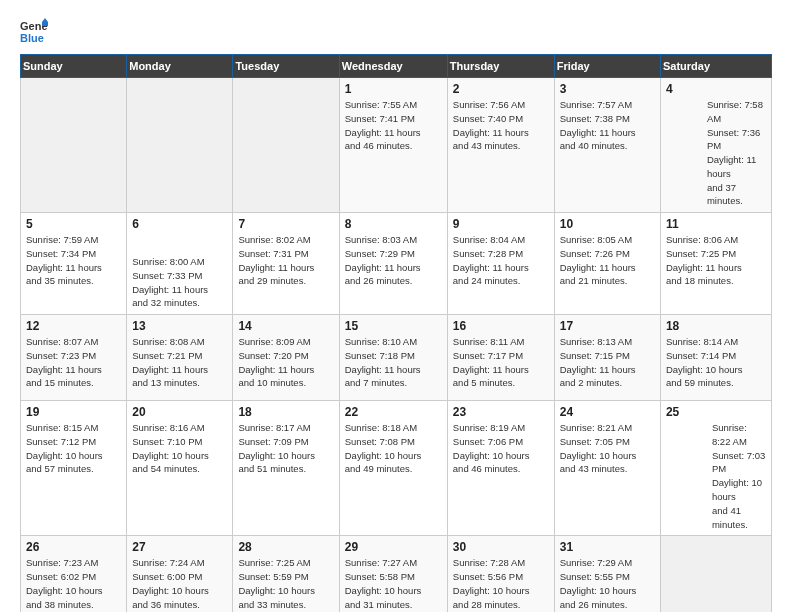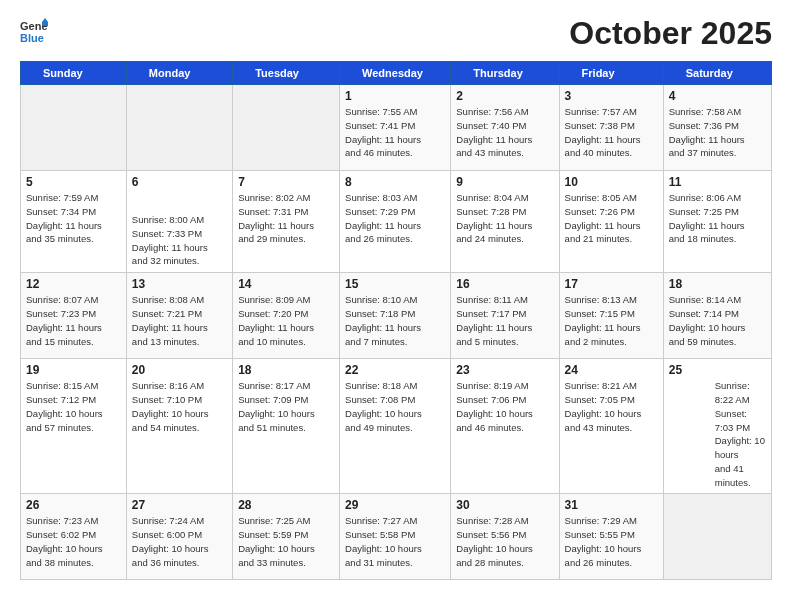--- a/index.html
+++ b/index.html
@@ -42,24 +42,24 @@
     .location {
       font-size: 14px;
       color: #444;
     }
     .calendar {
       width: 100%;
       border-collapse: collapse;
       font-size: 10px;
     }
     .calendar th {
-      background: #1d4ed8;
+      background: #404040;
       color: #fff;
       text-align: left;
-      padding: 5px 22px;
+      padding: 5px 2px;
       font-size: 11px;
       font-weight: bold;
       border: 1px solid #1a5fa0;
     }
     .calendar td {
       border: 1px solid #ccc;
       vertical-align: top;
       padding: 4px 5px;
       width: 113px;
       height: 86px;
@@ -94,21 +94,20 @@
   <div class="header">
     <div class="logo">
       <svg class="logo-icon" viewBox="0 0 28 28">
         <text x="0" y="14" font-size="11" font-weight="bold" fill="#333">General</text>
         <text x="0" y="26" font-size="11" font-weight="bold" fill="#2277cc">Blue</text>
         <polygon points="22,6 28,6 25,2" fill="#2277cc"></polygon>
         <polygon points="22,10 28,10 28,6 22,6" fill="#2277cc"></polygon>
       </svg>
     </div>
     <div class="title-block">
-      <div class="month-title">October 2025</div>
     </div>
   </div>
 
   <table class="calendar">
     <thead>
       <tr>
       <th>Sunday</th>
           <th>Monday</th>
           <th>Tuesday</th>
           <th>Wednesday</th>
@@ -138,21 +137,21 @@
           </td>
           <td>
             <span class="day-num">3</span>
             <div class="day-info" style="white-space: pre-line;">Sunrise: 7:57 AM
 Sunset: 7:38 PM
 Daylight: 11 hours
 and 40 minutes.</div>
           </td>
           <td>
             <span class="day-num">4</span>
-            <div class="day-info" style="white-space: pre-line;">Sunrise: 7:58 AM
+            <div class="day-info" style="white-space: pre-line; margin-left: 41px;">Sunrise: 7:58 AM
 Sunset: 7:36 PM
 Daylight: 11 hours
 and 37 minutes.</div>
           </td>
         </tr>
         <tr>
           <td>
             <span class="day-num">5</span>
             <div class="day-info" style="white-space: pre-line;">Sunrise: 7:59 AM
 Sunset: 7:34 PM

